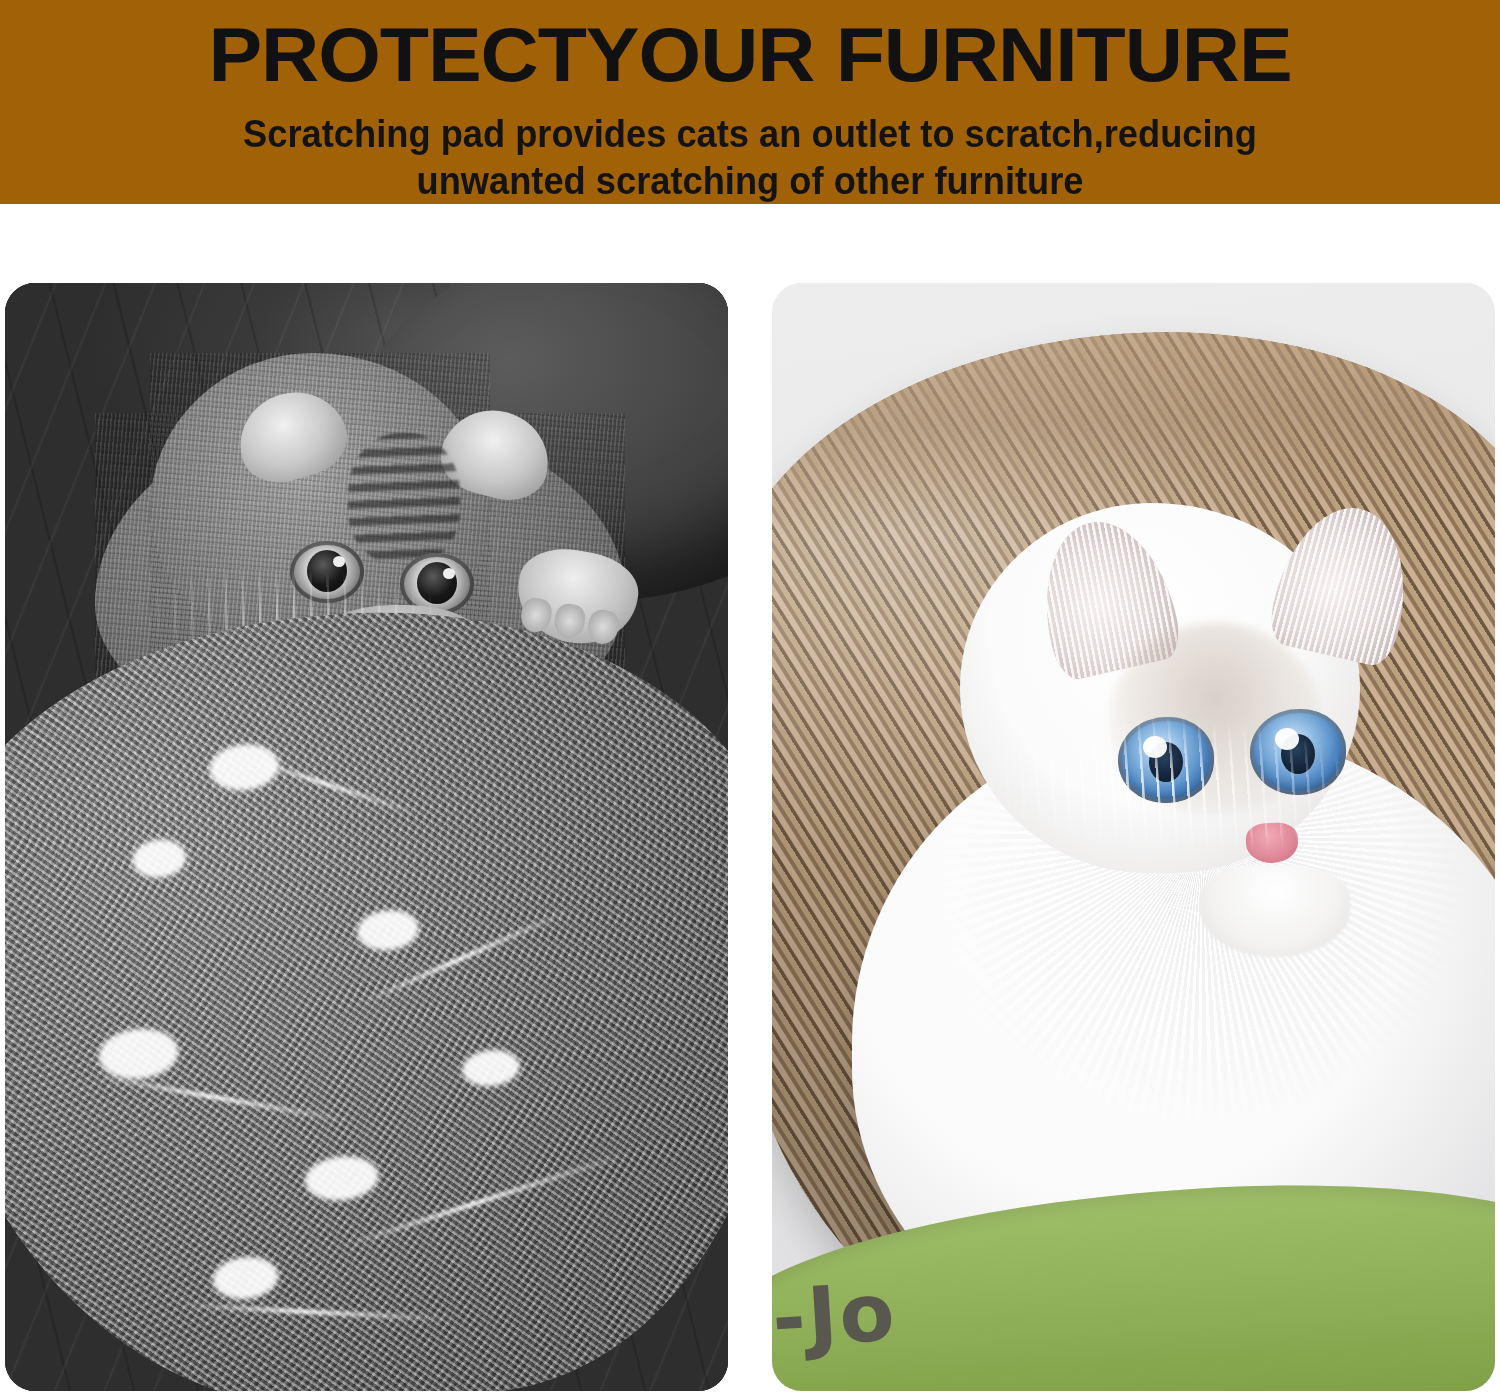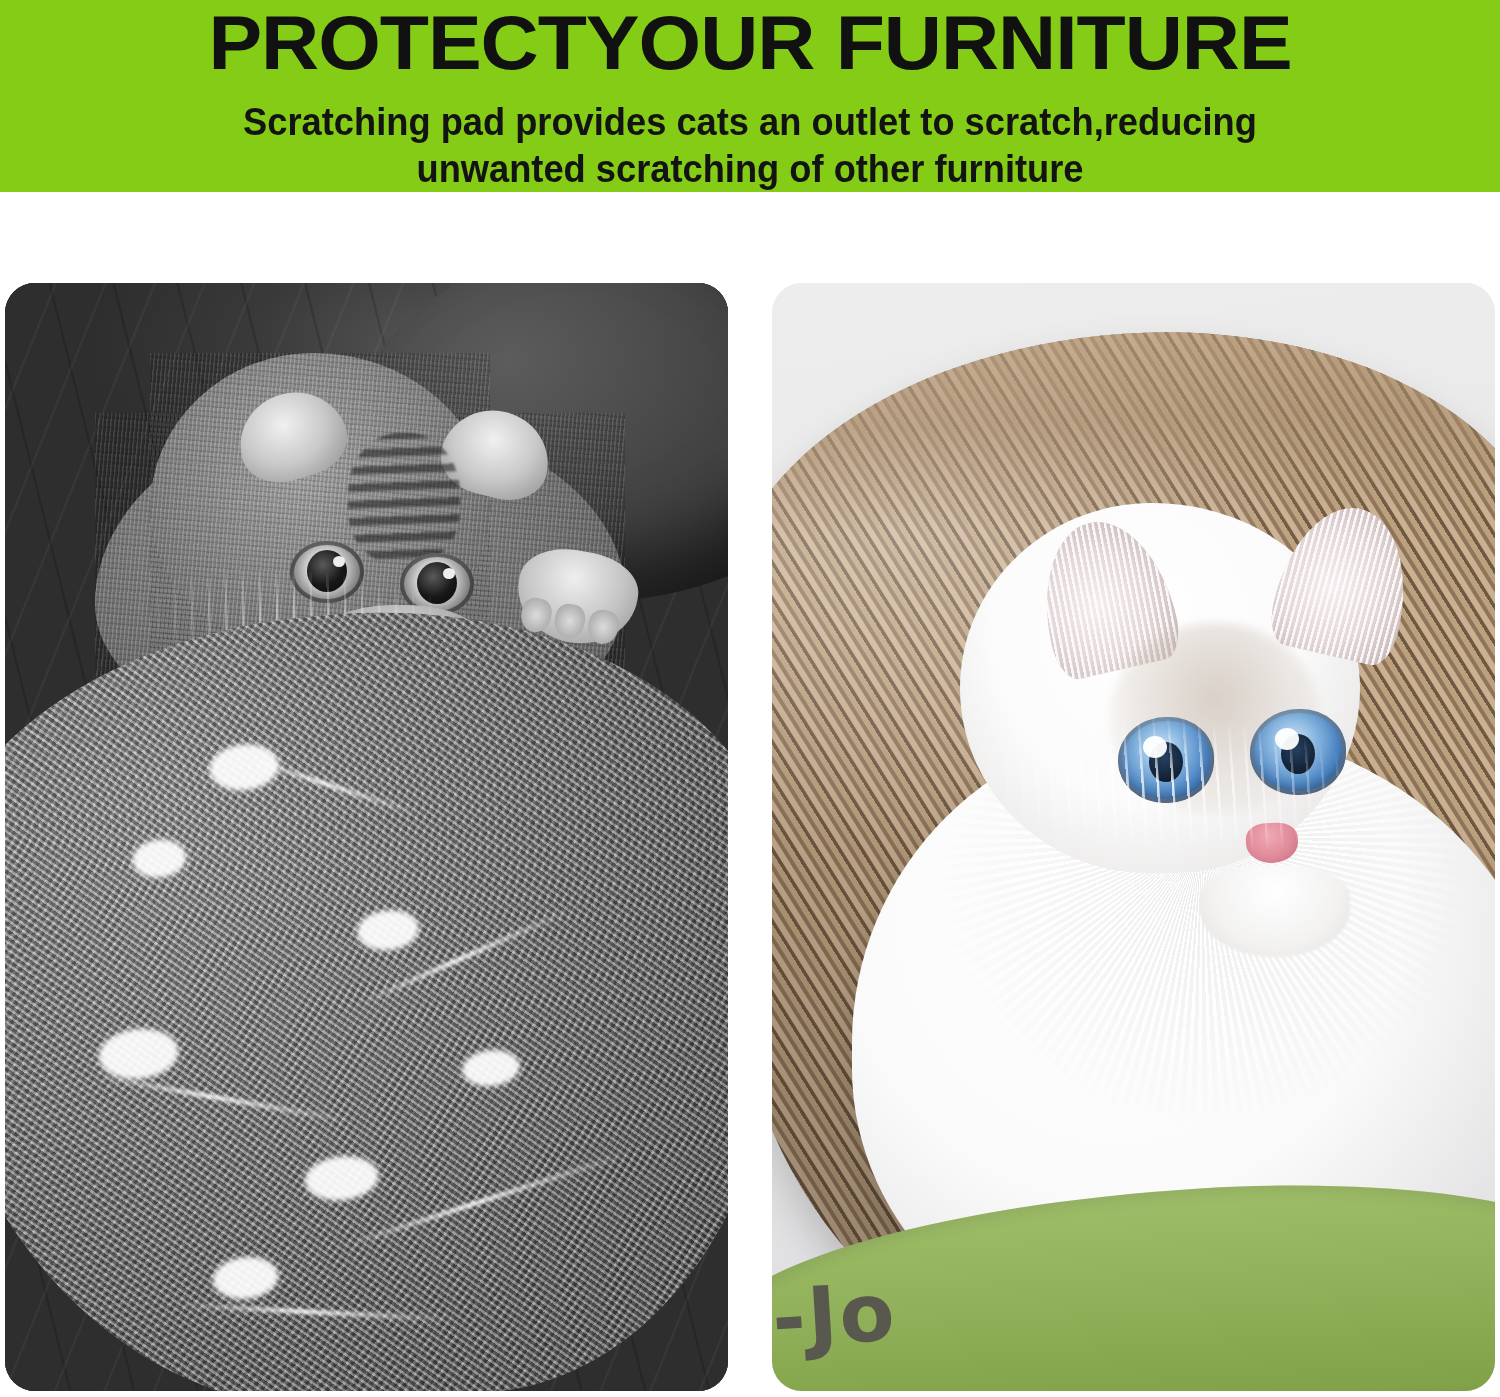--- a/index.html
+++ b/index.html
@@ -12,23 +12,23 @@
     width: 1500px;
     height: 1397px;
     overflow: hidden;
     font-family: "Liberation Sans", sans-serif;
     position: relative;
   }
 
   
   #header {
     width: 1500px;
-    padding-top: 2px;
+    padding-top: 14px;
     text-align: center;
-    background: #84cc16;
+    background: #a16207;
   }
   #headline {
     font-family: "Liberation Sans", sans-serif;
     font-weight: bold;
     font-size: 76px;
     line-height: 82px;
     letter-spacing: -1px;
     color: #111111;
     transform: scaleX(1.06);
     transform-origin: center top;

